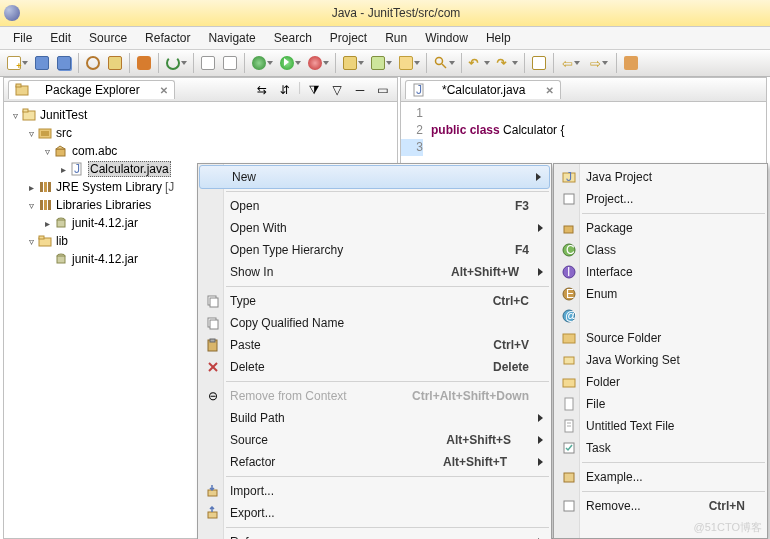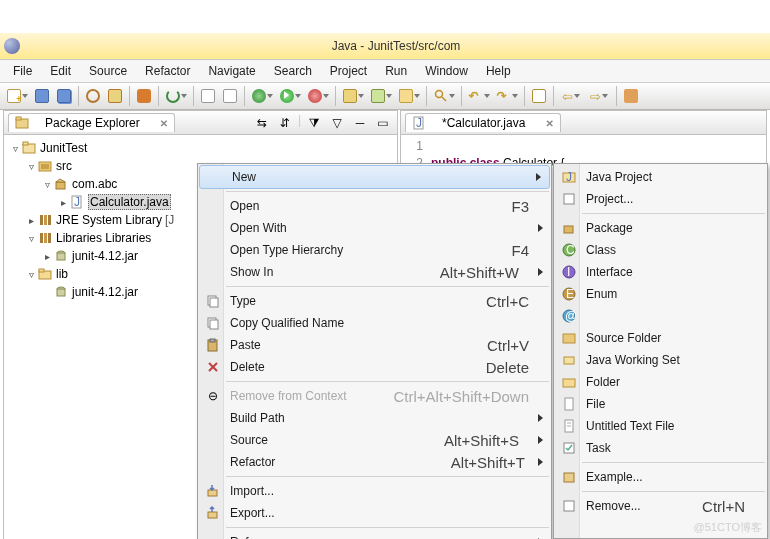--- a/index.html
+++ b/index.html
@@ -1,17 +1,17 @@
 <!DOCTYPE html>
 <html><head>
 <meta charset="utf-8">
 <style>
   * { box-sizing: border-box; margin: 0; padding: 0; font-family: "Segoe UI", Tahoma, sans-serif; font-size: 12px; }
   body { width: 770px; height: 539px; background: #fff; overflow: hidden; position: relative; }
-  .titlebar { height: 27px; background: linear-gradient(to bottom, #fff6d4, #ffe990); display: flex; align-items: center; padding: 0 4px; border-bottom: 1px solid #c9c9c9; margin-top: 33px; }
+  .titlebar { height: 27px; background: linear-gradient(to bottom, #fff6d4, #ffe990); display: flex; align-items: center; padding: 0 4px; border-bottom: 1px solid #c9c9c9; }
   .titlebar .appicon { width: 16px; height: 16px; margin-right: 6px; background: radial-gradient(circle at 30% 30%, #b9c4e2, #5560a0); border-radius: 50%; display: inline-block;}
   .titlebar .title { flex: 1; text-align: center; font-size: 12px; color: #333; }
   .menubar { height: 22px; background: #f6f6f6; display: flex; align-items: center; padding: 0 4px; gap: 0; }
   .menubar span { padding: 2px 9px; color: #222; }
   .toolbar { height: 28px; background: linear-gradient(to bottom, #fefefe, #e1e0df); border-top: 1px solid #cfcfcf; border-bottom: 1px solid #b8b8b8; display: flex; align-items: center; padding: 0 4px; gap: 2px; }
   .tb-btn { width: 20px; height: 20px; display: inline-flex; align-items: center; justify-content: center; border-radius: 2px; }
   .tb-btn.dd { width: 26px; }
   .tb-sep { width: 1px; height: 20px; background: #bdbdbd; margin: 0 2px; }
   .tb-drop { width: 0; height: 0; border-left: 3px solid transparent; border-right: 3px solid transparent; border-top: 4px solid #777; display: inline-block; margin-left: 1px; }
   .ico { width: 14px; height: 14px; display: inline-block; border-radius: 2px; }
@@ -36,21 +36,21 @@
   .kw { color: #7f0055; font-weight: bold; }
   .context-menu { position: absolute; background: #f6f6f6; border: 1px solid #a0a0a0; box-shadow: 3px 3px 5px rgba(0,0,0,.25); }
   .cm1 { left: 197px; top: 163px; width: 355px; height: 380px; }
   .cm2 { left: 553px; top: 163px; width: 215px; height: 376px; }
   .cm-iconbar { position: absolute; left: 0; top: 0; width: 26px; height: 100%; background: #ececec; border-right: 1px solid #dcdcdc; }
   .cm-items { position: relative; padding: 2px 0; }
   .cm-item { height: 22px; display: flex; align-items: center; padding: 0 22px 0 4px; position: relative; }
   .cm-item .mi { width: 22px; display: inline-flex; justify-content: center; }
   .cm-item .mlabel { flex: 1; padding-left: 6px; color: #1a1a1a; }
   .cm-item.disabled .mlabel, .cm-item.disabled .mshort { color: #a9a9a9; }
-  .cm-item .mshort { color: #444; font-size: 15px; }
+  .cm-item .mshort { color: #444; font-size: 12px; font-weight: bold; }
   .cm-item .arrow { position: absolute; right: 8px; width: 0; height: 0; border-top: 4px solid transparent; border-bottom: 4px solid transparent; border-left: 5px solid #333; }
   .cm-sep { height: 1px; background: #d2d2d2; margin: 3px 2px 3px 28px; }
   .cm-item.hover { background: linear-gradient(to bottom, #e7f0fb, #cfe3f7); border: 1px solid #9ec1e7; border-radius: 3px; margin: -1px 1px -1px 1px; height: 24px; }
   svg { display: block; }
   .watermark { position: absolute; right: 8px; bottom: 4px; color: #d0d0d0; font-size: 11px; }
 </style>
 </head>
 <body>
 
 <div class="titlebar">
@@ -407,27 +407,27 @@
         <span class="mshort">Ctrl+Alt+Shift+Down</span>
       </div>
     <div class="cm-item">
         <span class="mi"></span>
         <span class="mlabel">Build Path</span>
         <span class="arrow"></span>
       </div>
     <div class="cm-item">
         <span class="mi"></span>
         <span class="mlabel">Source</span>
-        <span class="mshort" style="margin-right:10px">Alt+Shift+S</span>
+        <span class="mshort" style="margin-right:18px">Alt+Shift+S</span>
         <span class="arrow"></span>
       </div>
     <div class="cm-item">
         <span class="mi"></span>
         <span class="mlabel">Refactor</span>
-        <span class="mshort" style="margin-right:4px">Alt+Shift+T</span>
+        <span class="mshort" style="margin-right:22px">Alt+Shift+T</span>
         <span class="arrow"></span>
       </div>
     <div class="cm-sep"></div>
     <div class="cm-item">
         <span class="mi">
           <svg width="14" height="14">
             <rect x="2" y="6" width="9" height="6" fill="#e9ce8b" stroke="#a07830"></rect>
             <path d="M6 1 L6 6 M4 4 L6 6 L8 4" fill="none" stroke="#5a78b8" stroke-width="1.5"></path>
           </svg>
         </span>

